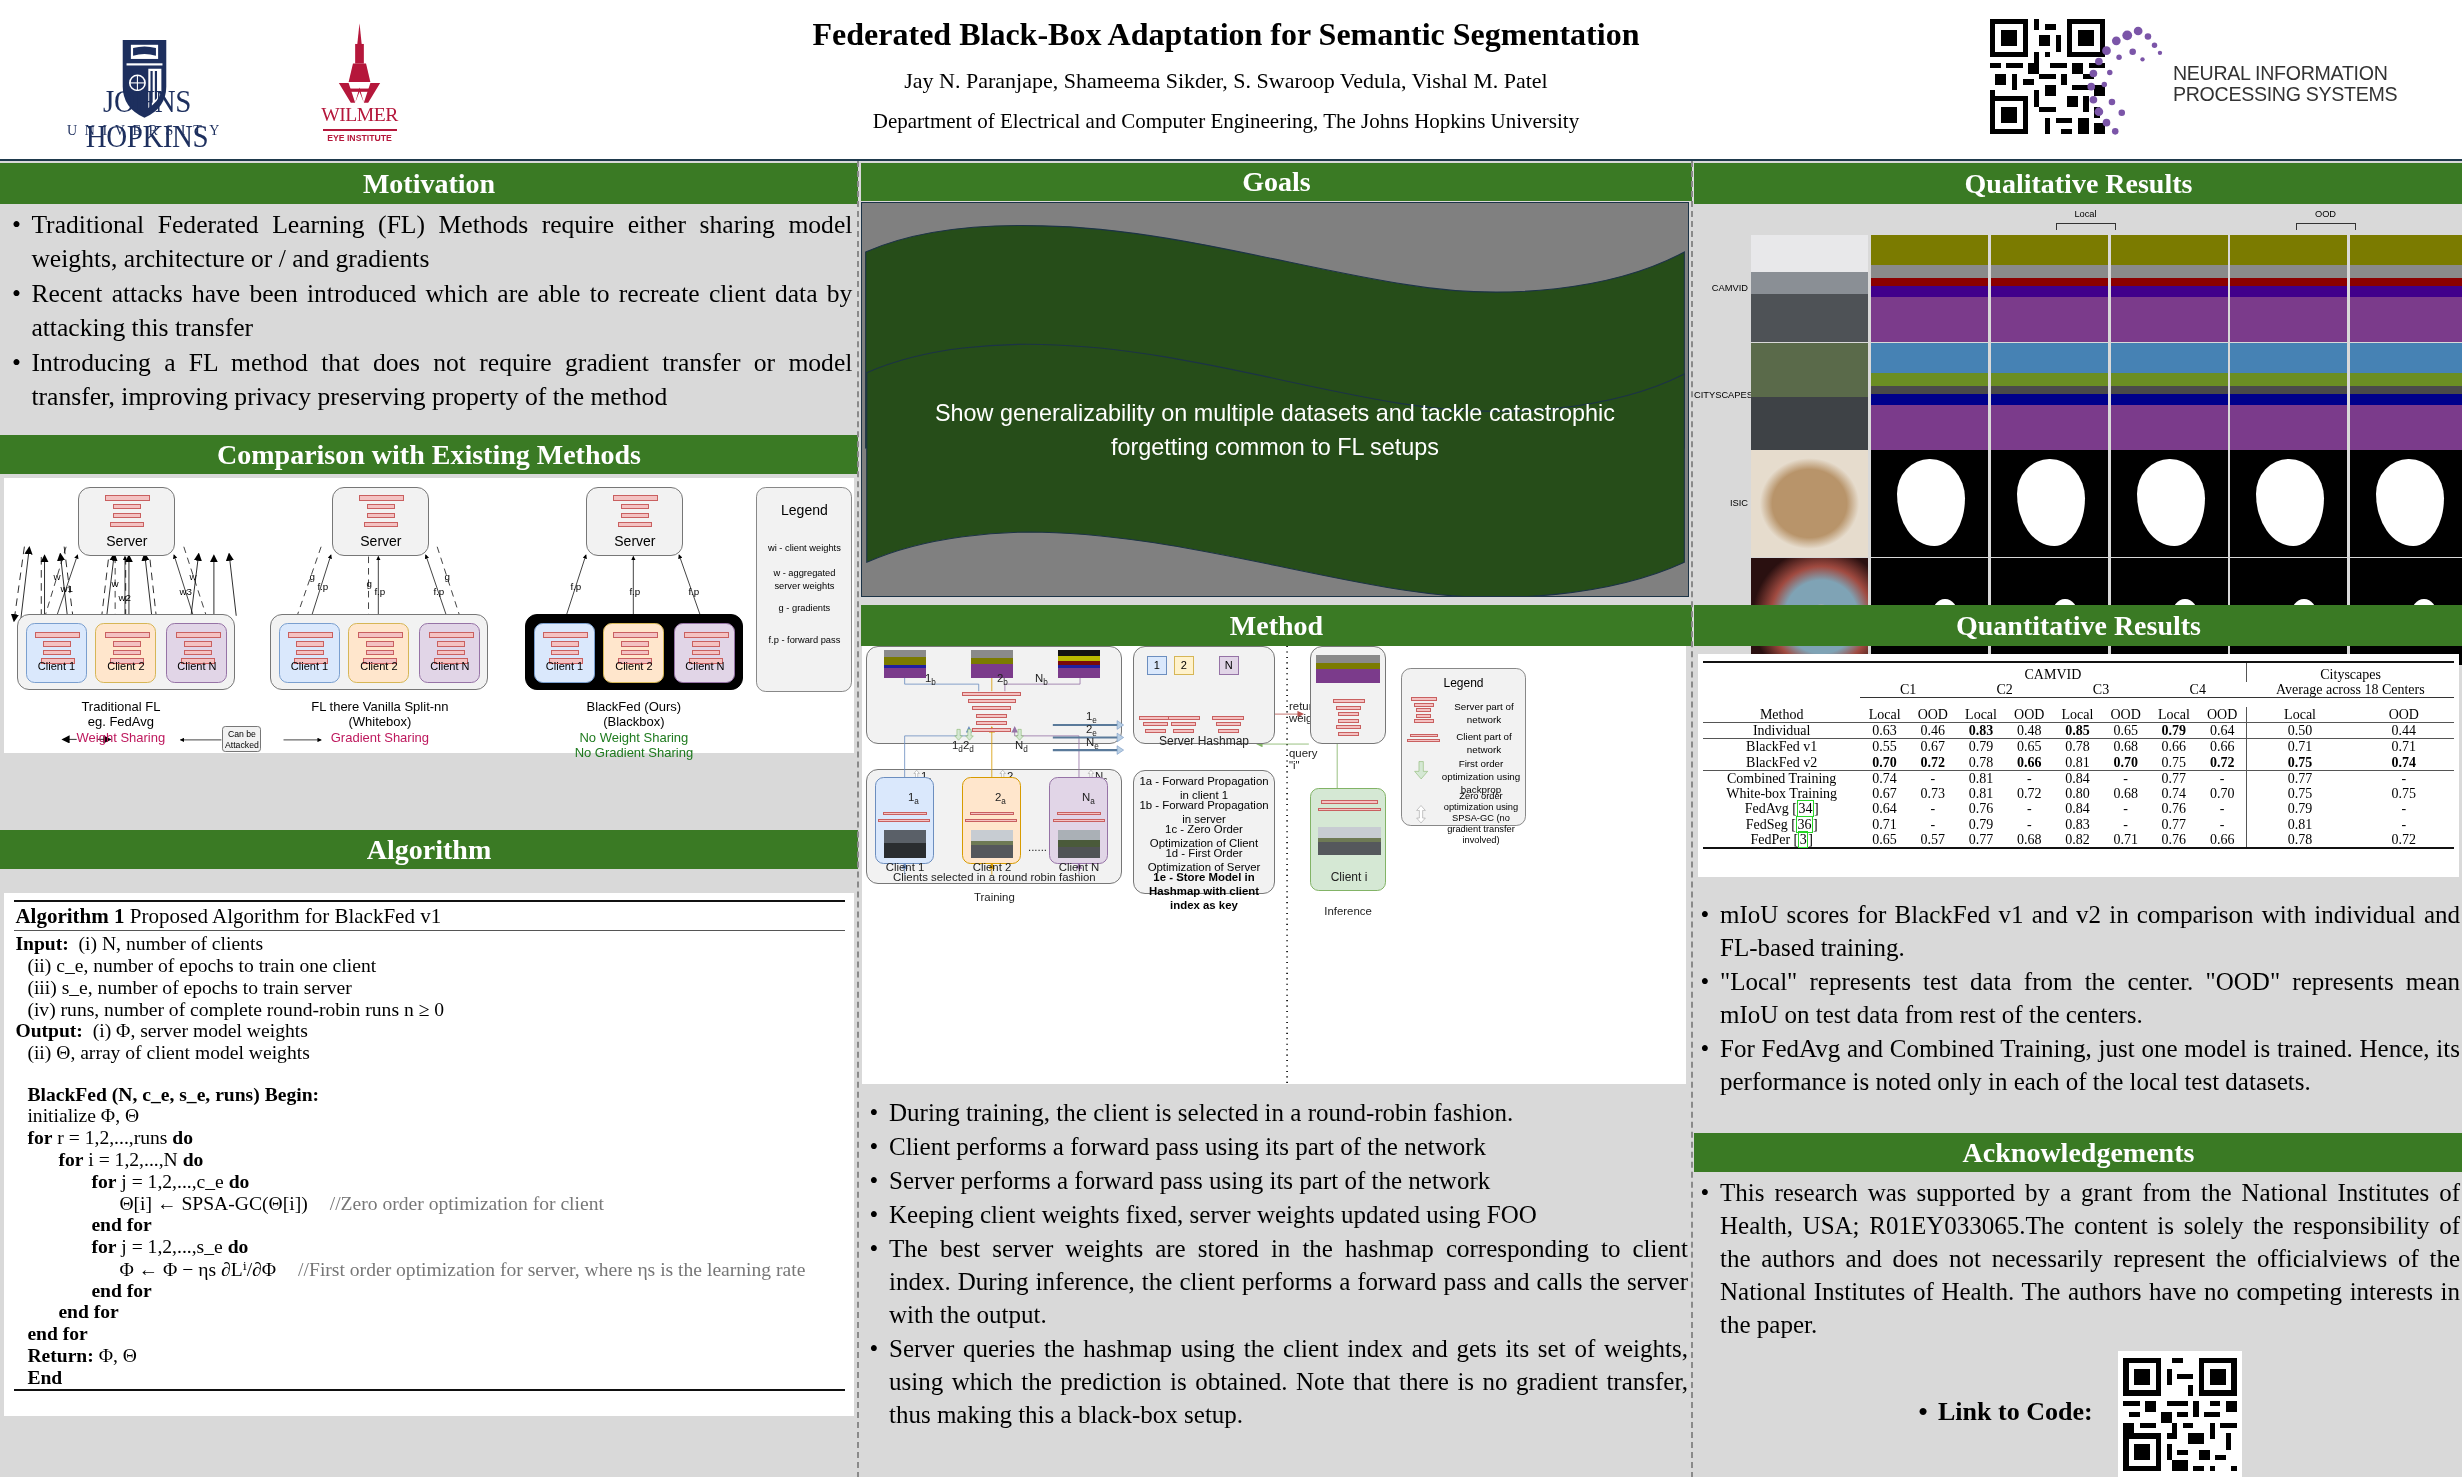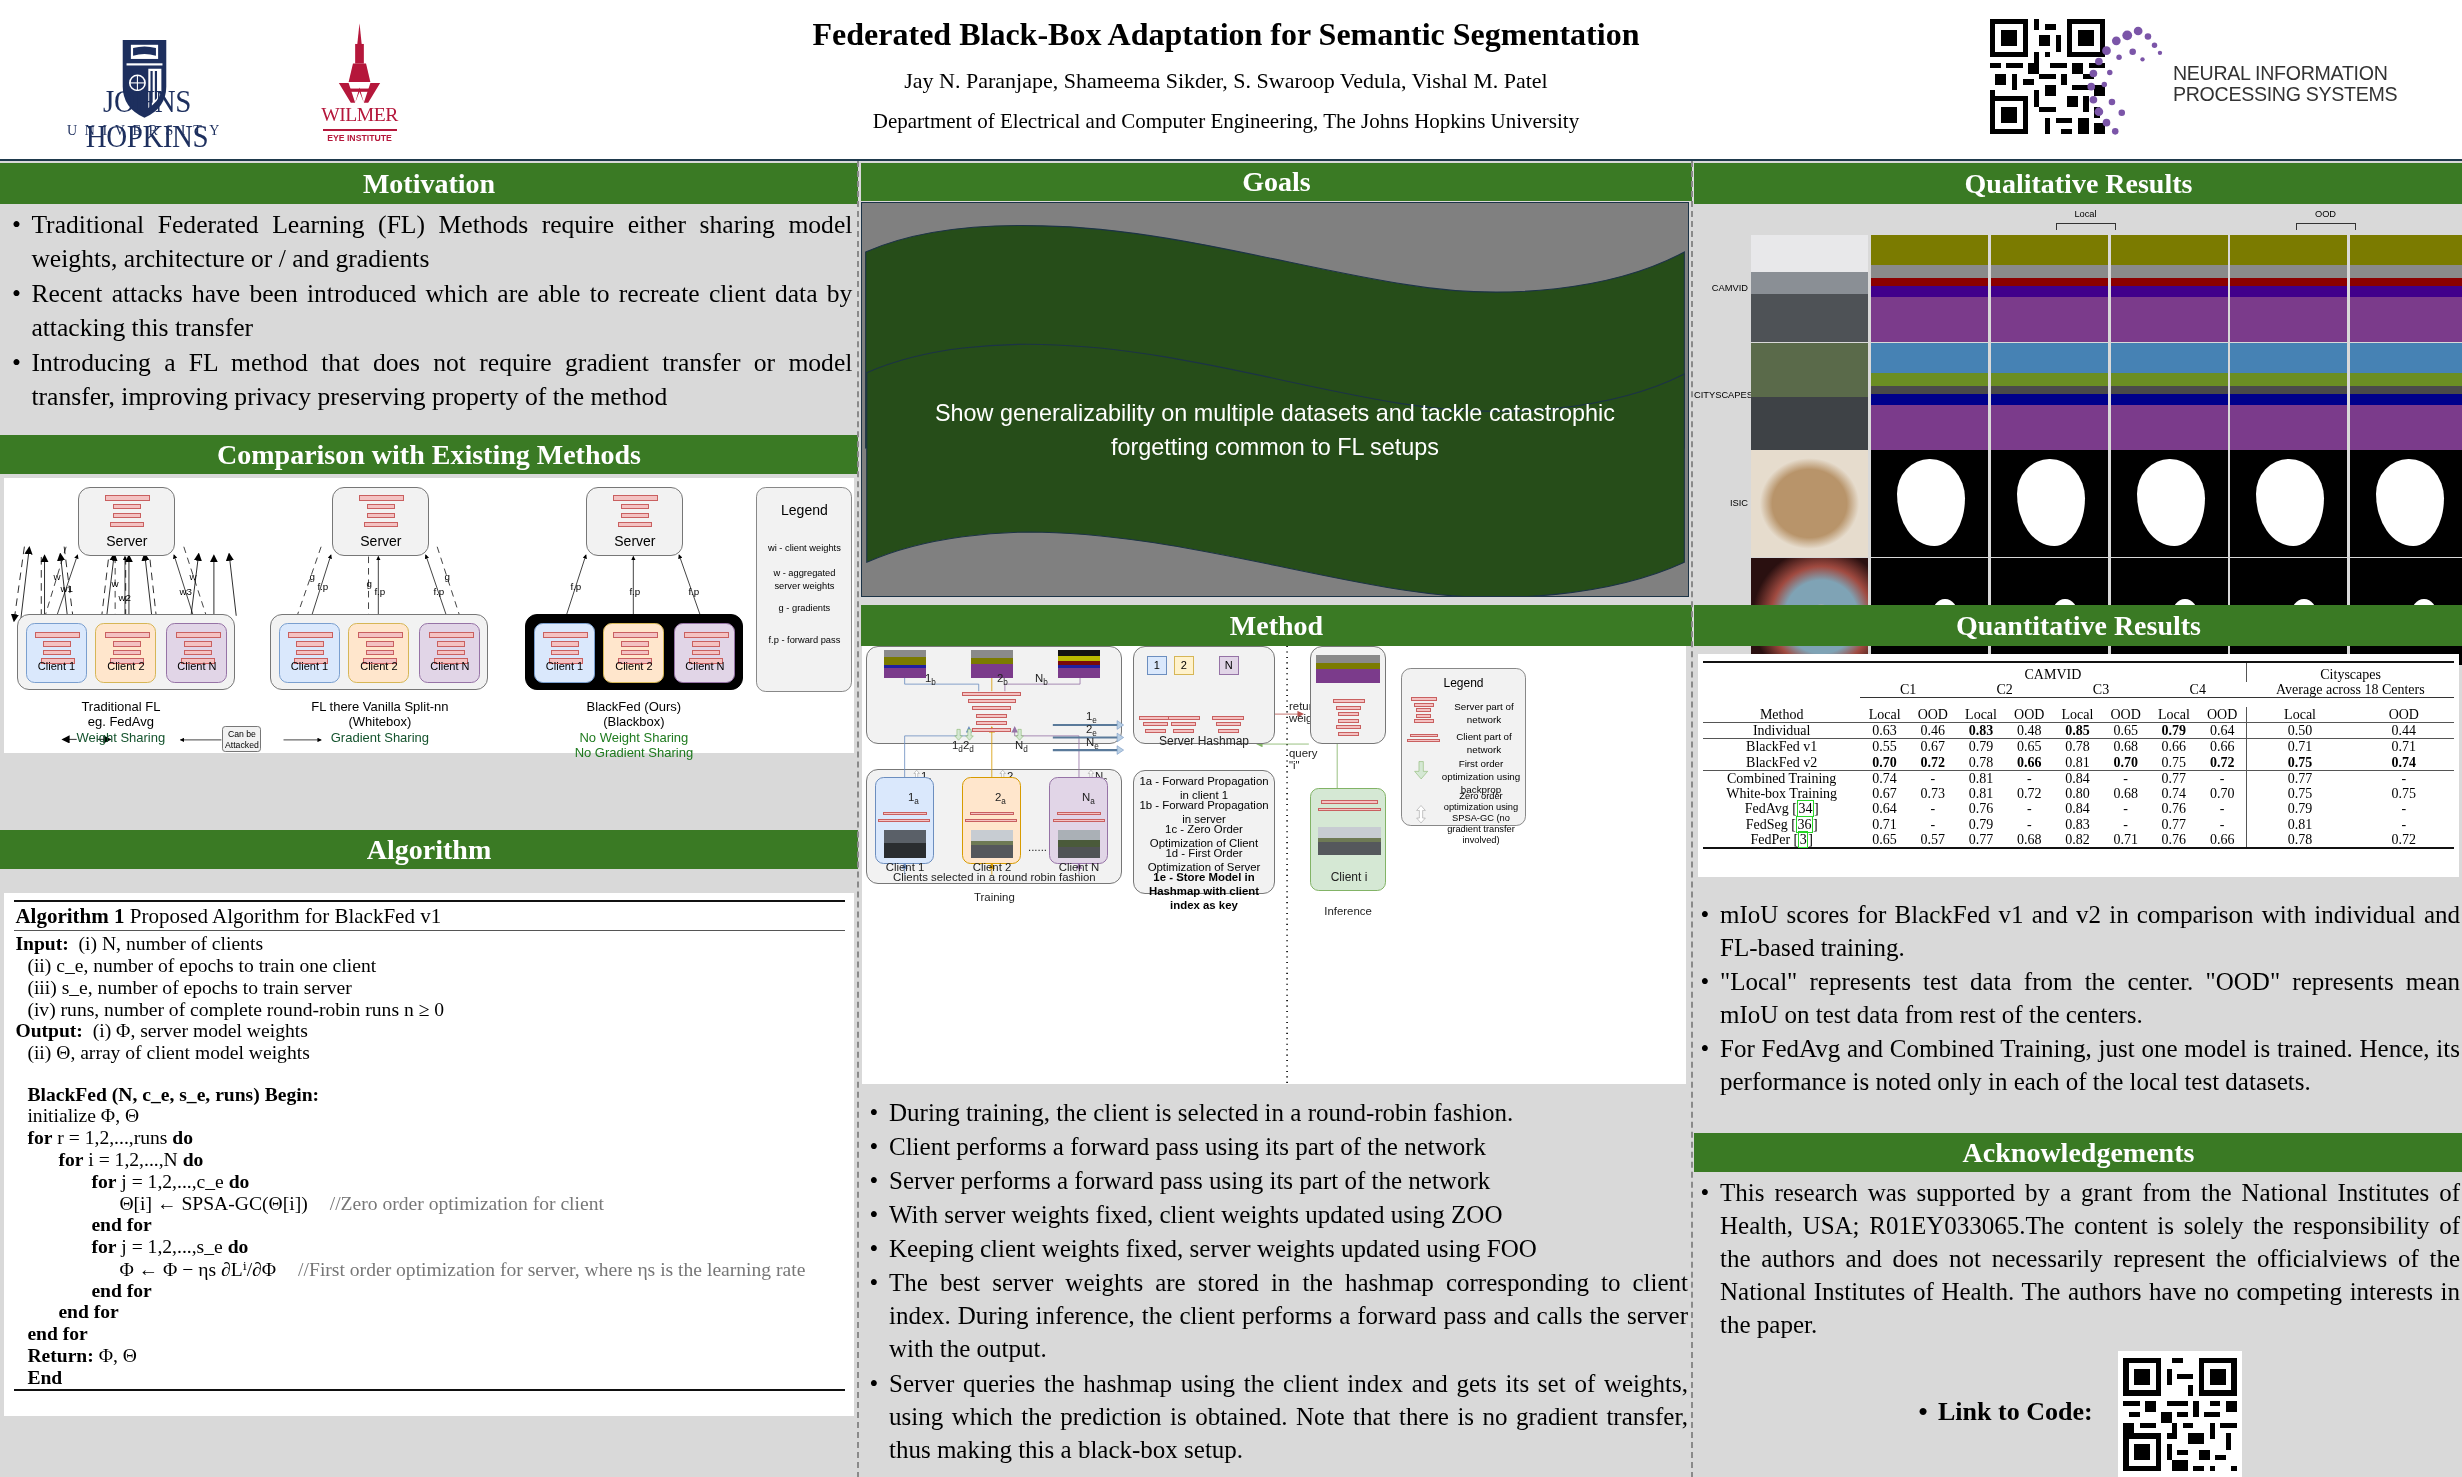--- a/index.html
+++ b/index.html
@@ -37,21 +37,21 @@
 
   
   .comp-panel { position: absolute; left: 4.4px; top: 478px; width: 850px; height: 275px; background: #fff; }
   .dg-box { position: absolute; border: 1.1px solid #777; border-radius: 12px; background: #f2f2f2; }
   .dg-server-label { position: absolute; left: 0; width: 100%; text-align: center; font-family: "Liberation Sans", sans-serif; font-size: 14px; }
   .bar { position: absolute; height: 5.4px; background: #f4c2c2; border: 0.8px solid #c96060; }
   .client-box { position: absolute; border-radius: 8.7px; border: 1.1px solid; }
   .client-label { position: absolute; left: 0; bottom: 9.8px; width: 100%; text-align: center; font-family: "Liberation Sans", sans-serif; font-size: 11px; }
   .dg-caption { position: absolute; text-align: center; font-family: "Liberation Sans", sans-serif; font-size: 13px; line-height: 15.3px; }
   .dg-label { position: absolute; font-family: "Liberation Sans", sans-serif; font-size: 9.8px; }
-  .red-txt { color: #14532d; }
+  .red-txt { color: #be185d; }
   .green-txt { color: #1e7a1e; }
   .legend-box { position: absolute; border: 1.1px solid #888; border-radius: 9.8px; background: #f2f2f2; }
   .legend-title { position: absolute; left: 0; width: 100%; text-align: center; font-family: "Liberation Sans", sans-serif; font-size: 14px; }
   .legend-item { position: absolute; left: 0; width: 100%; text-align: center; font-family: "Liberation Sans", sans-serif; font-size: 9.3px; line-height: 13px; }
 
   
   .algo-box { position: absolute; left: 4.4px; top: 859px; width: 850px; height: 557px; background: #fff; padding: 0 9.8px; }
   .algo-rule-thick { position: absolute; left: 9.8px; right: 9.8px; height: 2.2px; background: #111; }
   .algo-rule-thin { position: absolute; left: 9.8px; right: 9.8px; height: 1.1px; background: #555; }
   .algo-line { position: absolute; font-size: 19.6px; white-space: nowrap; }
@@ -630,21 +630,20 @@
         <path d="M11 1 l-8 9 h5 v14 h-5 l8 9 l8 -9 h-5 v-14 h5 z" fill="#fff" stroke="#999"></path>
       </svg>
     <div class="legend-item" style="left:33px; width:92px; top:122px; font-size:9.3px; line-height:11px;">Zero order optimization using SPSA-GC (no gradient transfer involved)</div>
   </div>
 </div>
 
 <ul class="bullets" style="left:863px; top:1096px; width:825px; font-size:25px; line-height:33px;">
   <li>During training, the client is selected in a round-robin fashion.</li>
   <li>Client performs a forward pass using its part of the network</li>
   <li>Server performs a forward pass using its part of the network</li>
-  <li>With server weights fixed, client weights updated using ZOO</li>
   <li>Keeping client weights fixed, server weights updated using FOO</li>
   <li>The best server weights are stored in the hashmap corresponding to client index. During inference, the client performs a forward pass and calls the server with the output.</li>
   <li>Server queries the hashmap using the client index and gets its set of weights, using which the prediction is obtained. Note that there is no gradient transfer, thus making this a black-box setup.</li>
 </ul>
 
 <div class="sec-head" style="top:163px; left:1694px; width:769px;">Qualitative Results</div>
 <div class="qual-panel" id="qual-grid">
     <div class="qual-bracket" style="left: 362px; top: 21px; width: 60px;"></div>
     <div class="qual-bracket-label" style="left: 359px; top: 6.5px;">Local</div>
     <div class="qual-bracket" style="left: 602px; top: 21px; width: 60px;"></div>

